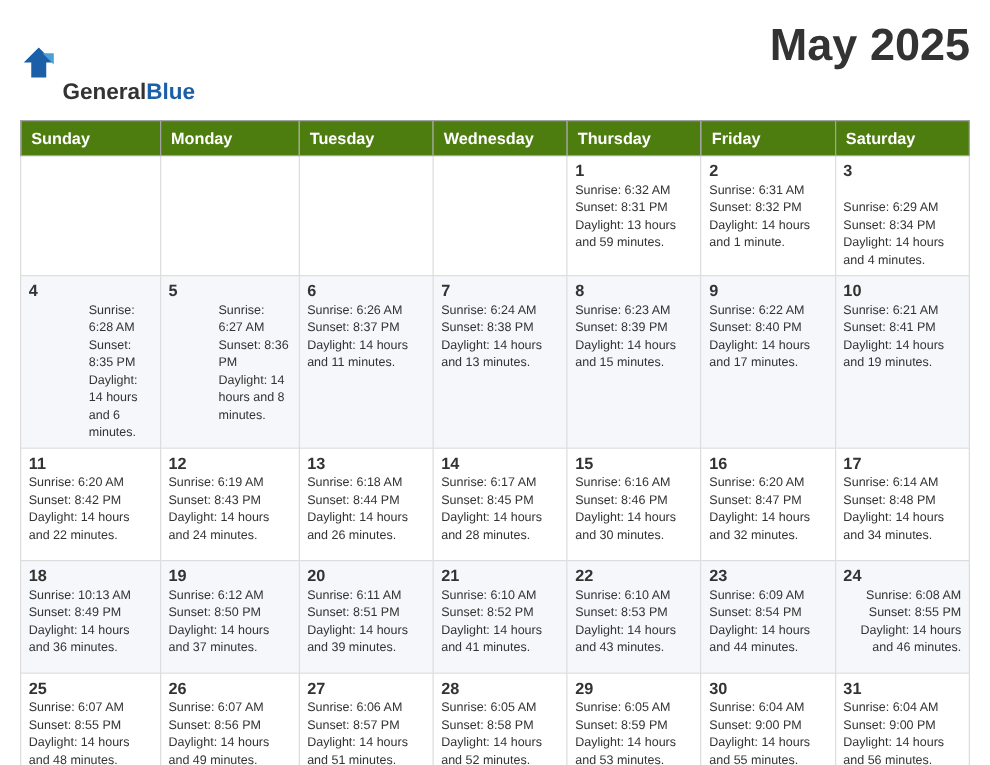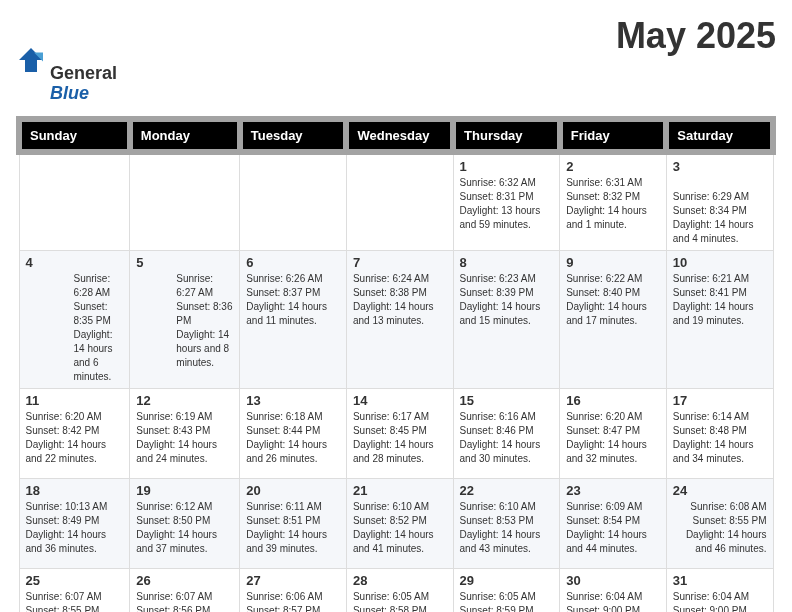--- a/index.html
+++ b/index.html
@@ -16,34 +16,32 @@
       align-items: flex-start;
       margin-bottom: 12px;
     }
     .logo {
       display: flex;
       align-items: center;
       gap: 4px;
     }
     .logo-text {
       display: flex;
-      flex-direction: column;
       line-height: 1.1;
       margin-top: 48px;
     }
     .logo-general {
       font-size: 18px;
       font-weight: bold;
       color: #333;
     }
     .logo-blue {
       font-size: 18px;
       font-weight: bold;
       color: #1a5fa8;
-      font-style: italic;
     }
     .logo-icon {
       width: 30px;
       height: 30px;
     }
     .title-block {
       text-align: right;
     }
     .month-title {
       font-size: 36px;
@@ -54,27 +52,27 @@
     .location {
       font-size: 15px;
       color: #555;
     }
     .calendar {
       width: 100%;
       border-collapse: collapse;
       border: 1px solid #ccc;
     }
     .calendar th {
-      background: #000000;
+      background: #4d7c0f;
       color: #fff;
       text-align: left;
       padding: 6px 8px;
       font-size: 13px;
       font-weight: bold;
-      border: 6px solid #a3a3a3;
+      border: 1px solid #a3a3a3;
     }
     .calendar td {
       vertical-align: top;
       padding: 4px 6px;
       border: 1px solid #ddd;
       font-size: 10.5px;
       color: #333;
       min-width: 100px;
       height: 90px;
       background: #fff;

